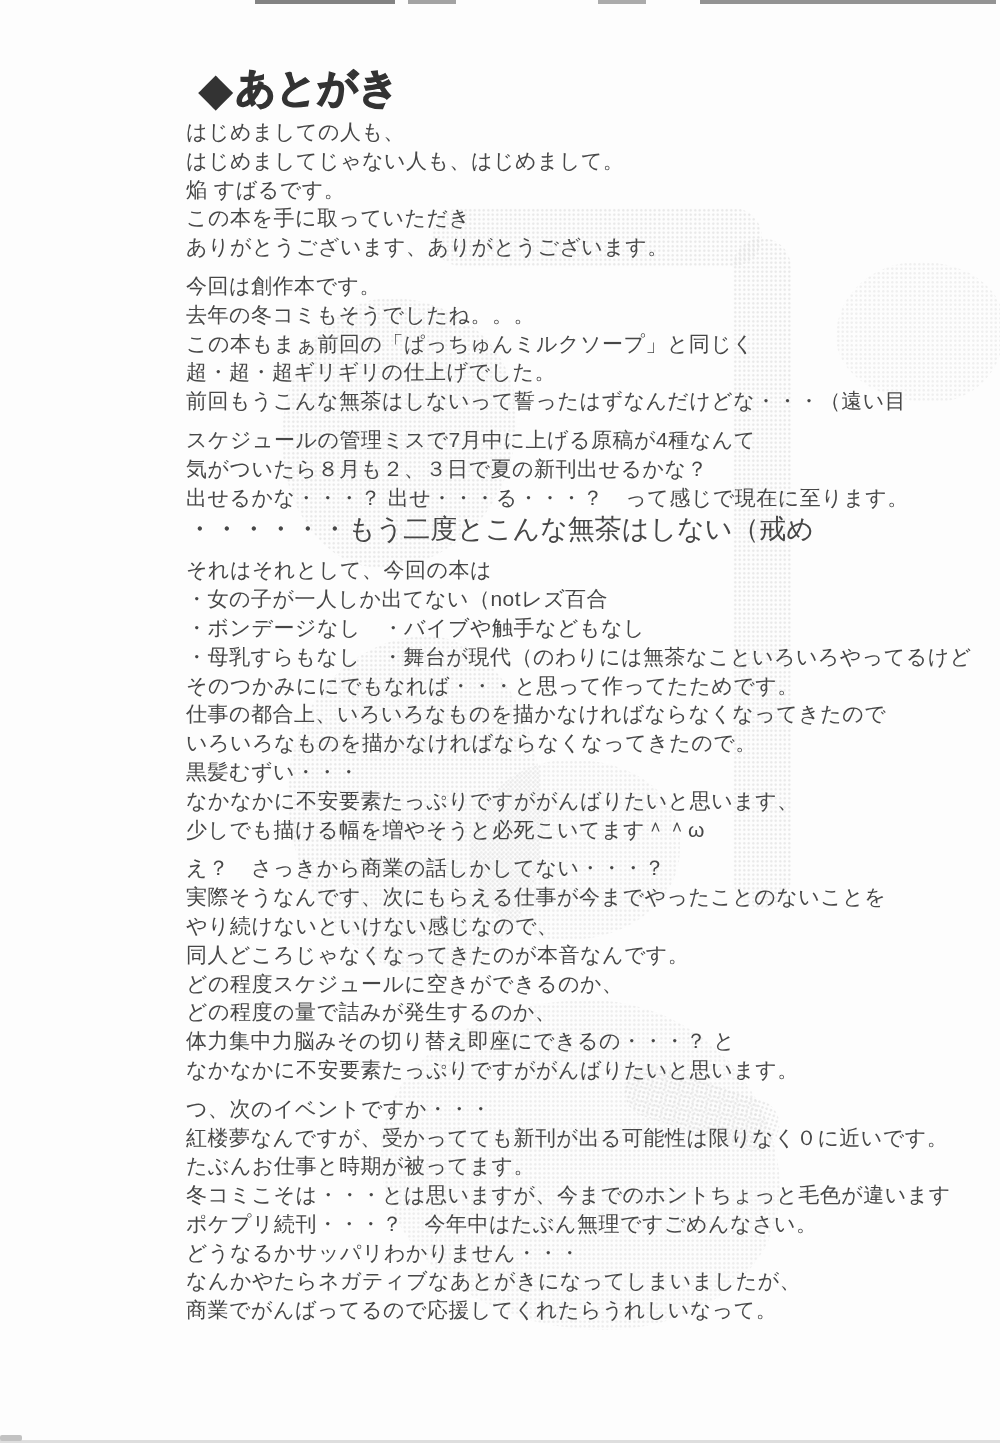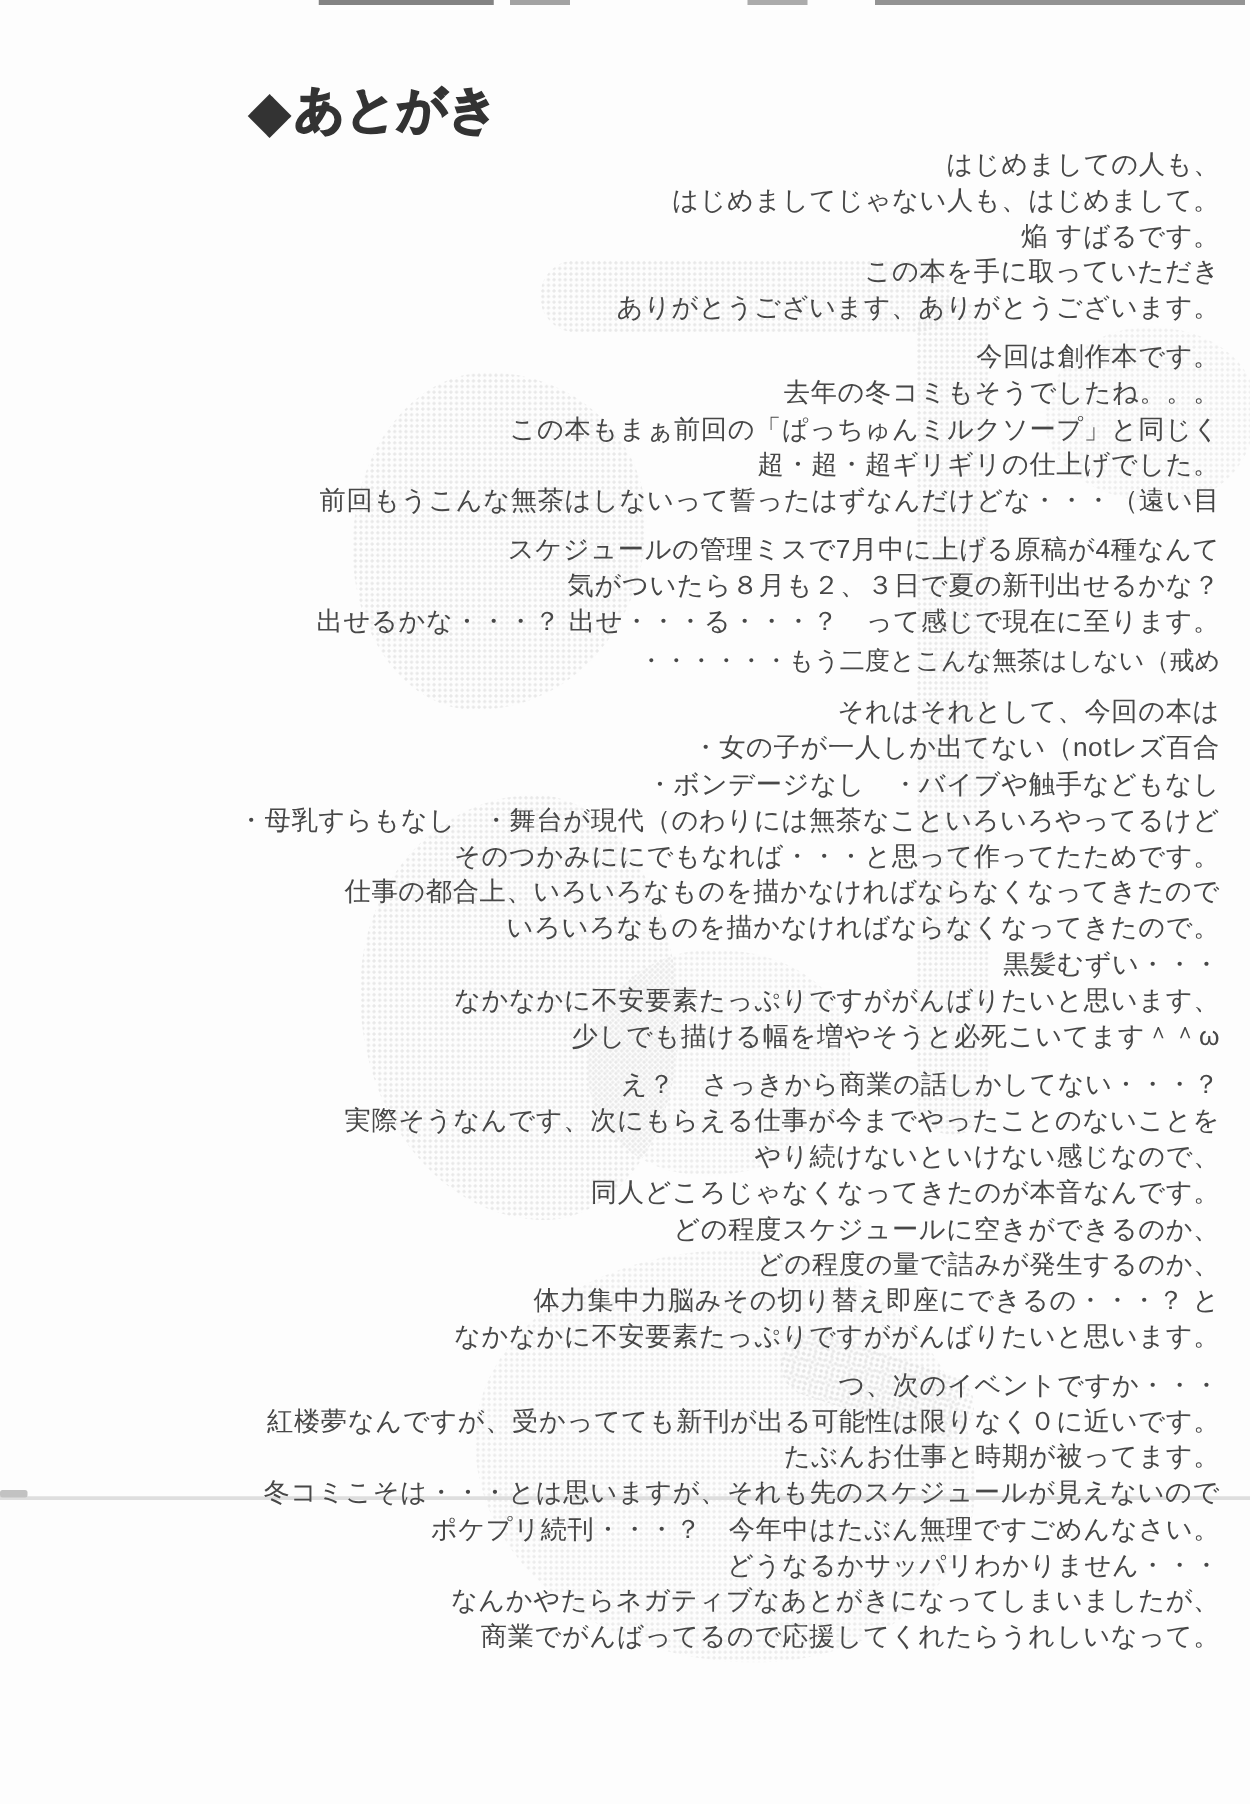--- a/index.html
+++ b/index.html
@@ -2,21 +2,21 @@
 <html style="--background: #fdfdfd; --text: #474747; --title: #333333; --watermark: #d7d7d7;"><head>
 <meta charset="utf-8">
 <style>
   html,body{margin:0;padding:0;}
   body{
     width:1000px;height:1443px;
     background:#fdfdfd;
     font-family:"Liberation Sans","DejaVu Sans",sans-serif;
     overflow:hidden;
   }
-  .page{position:relative;width:1000px;height:1200px;background:var(--background,#fdfdfd);}
+  .page{position:relative;width:1000px;height:1443px;background:var(--background,#fdfdfd);}
 
   
   .tone{
     position:absolute;
     background-image:radial-gradient(circle,#d7d7d7 1.1px,rgba(255,255,255,0) 1.35px);
     background-size:4.5px 4.5px;
     opacity:.55;
     pointer-events:none;
   }
   .tone.b1{left:432px;top:208px;width:330px;height:58px;border-radius:30px;}
@@ -49,22 +49,22 @@
   .title .diamond{font-size:46px;vertical-align:-4px;margin-right:2px;-webkit-text-stroke:0;}
 
   
   .afterword{
     position:absolute;left:186px;top:118px;width:790px;
     color:var(--text,#474747);
     font-size:21px;line-height:28.8px;
     letter-spacing:0.5px;
   }
   .paragraph{margin:0 0 10px 0;}
-  .line{white-space:nowrap;text-align:right;}
-  .line.large{font-size:20px;line-height:34px;letter-spacing:0;font-weight:500;}
+  .line{white-space:nowrap;}
+  .line.large{font-size:27px;line-height:34px;letter-spacing:0;font-weight:500;}
   .strike{text-decoration:line-through;text-decoration-thickness:2px;}
   .strike-ext{display:inline-block;width:30px;height:2px;background:currentColor;vertical-align:7px;margin-left:-1px;}
 </style>
 </head>
 <body>
 
 <div class="page">
 
   <div class="mark m1"></div>
   <div class="mark m2"></div>
@@ -124,21 +124,21 @@
         <div class="line">同人どころじゃなくなってきたのが本音なんです。</div>
         <div class="line">どの程度スケジュールに空きができるのか、</div>
         <div class="line">どの程度の量で詰みが発生するのか、</div>
         <div class="line">体力集中力脳みその切り替え即座にできるの・・・？ と</div>
         <div class="line">なかなかに不安要素たっぷりですががんばりたいと思います。</div>
       </div>
       <div class="paragraph">
         <div class="line">つ、次のイベントですか・・・</div>
         <div class="line">紅楼夢なんですが、受かってても新刊が出る可能性は限りなく０に近いです。</div>
         <div class="line">たぶんお仕事と時期が被ってます。</div>
-        <div class="line">冬コミこそは・・・とは思いますが、それも先のスケジュールが見えないので</div>
+        <div class="line">冬コミこそは・・・とは思いますが、今までのホントちょっと毛色が違います</div>
         <div class="line">ポケプリ続刊・・・？　今年中はたぶん無理ですごめんなさい。</div>
         <div class="line">どうなるかサッパリわかりません・・・</div>
         <div class="line">なんかやたらネガティブなあとがきになってしまいましたが、</div>
         <div class="line">商業でがんばってるので応援してくれたらうれしいなって。</div>
       </div>
     </div>
 
 </div>
 
 </body></html>

